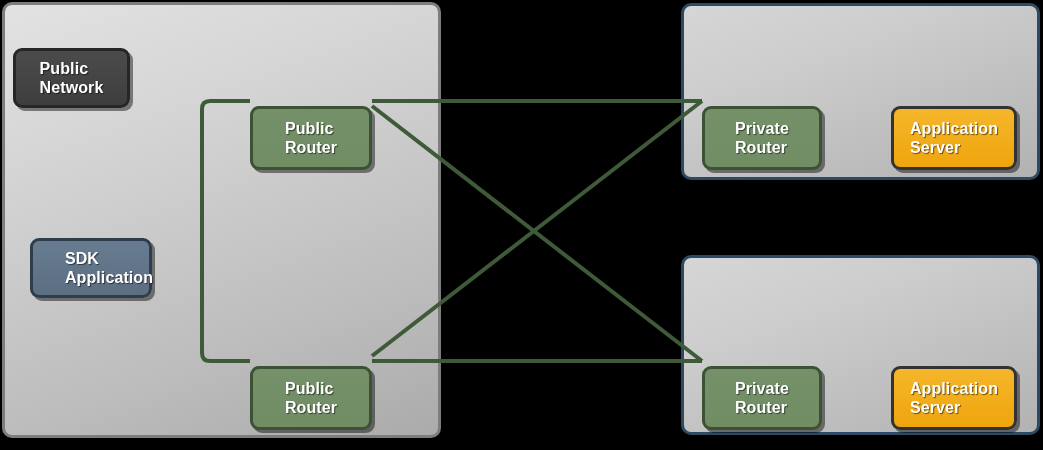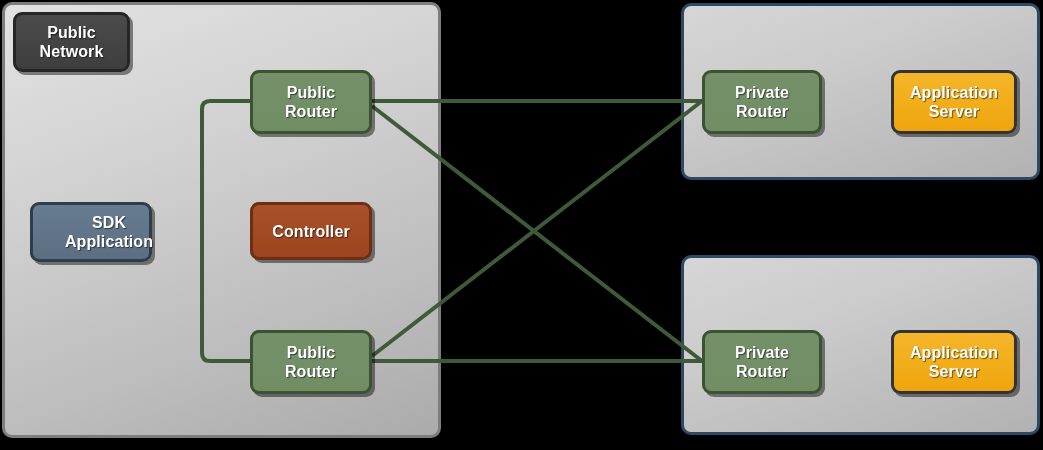--- a/index.html
+++ b/index.html
@@ -46,29 +46,29 @@
   .zone-private-2 { top: 255px; height: 180px; }
 
   
   .node {
     position: absolute;
     box-sizing: border-box;
     border-radius: 9px;
     display: flex;
     align-items: center;
     justify-content: center;
-    text-align: center;
     color: #ffffff;
     font-weight: bold;
     font-size: 16px;
     line-height: 19px;
     letter-spacing: 0.1px;
     text-shadow: 1px 1px 1px rgba(0,0,0,0.55);
     box-shadow: 3px 3px 0 0 rgba(0,0,0,0.45);
     z-index: 5;
+    margin-top: 36px;
   }
   .node-dark {
     background: linear-gradient(180deg, #4b4b4b 0%, #3e3e3e 100%);
     border: 3px solid #262626;
   }
   .node-green {
     background: linear-gradient(180deg, #7b957076 0%, rgba(0,0,0,0) 100%), #708d64;
     border: 3px solid #3d5235;
   }
   .node-orange {
@@ -165,23 +165,20 @@
     </span>
   </div>
 
   <div class="node node-green n-pub-router-1">
     <span>
       <span>Public</span><br>
       <span>Router</span>
     </span>
   </div>
 
-  <div class="node node-rust n-controller">
-    <span>Controller</span>
-  </div>
 
   <div class="node node-green n-pub-router-2">
     <span>
       <span>Public</span><br>
       <span>Router</span>
     </span>
   </div>
 
   <div class="zone zone-private zone-private-1"></div>
 

